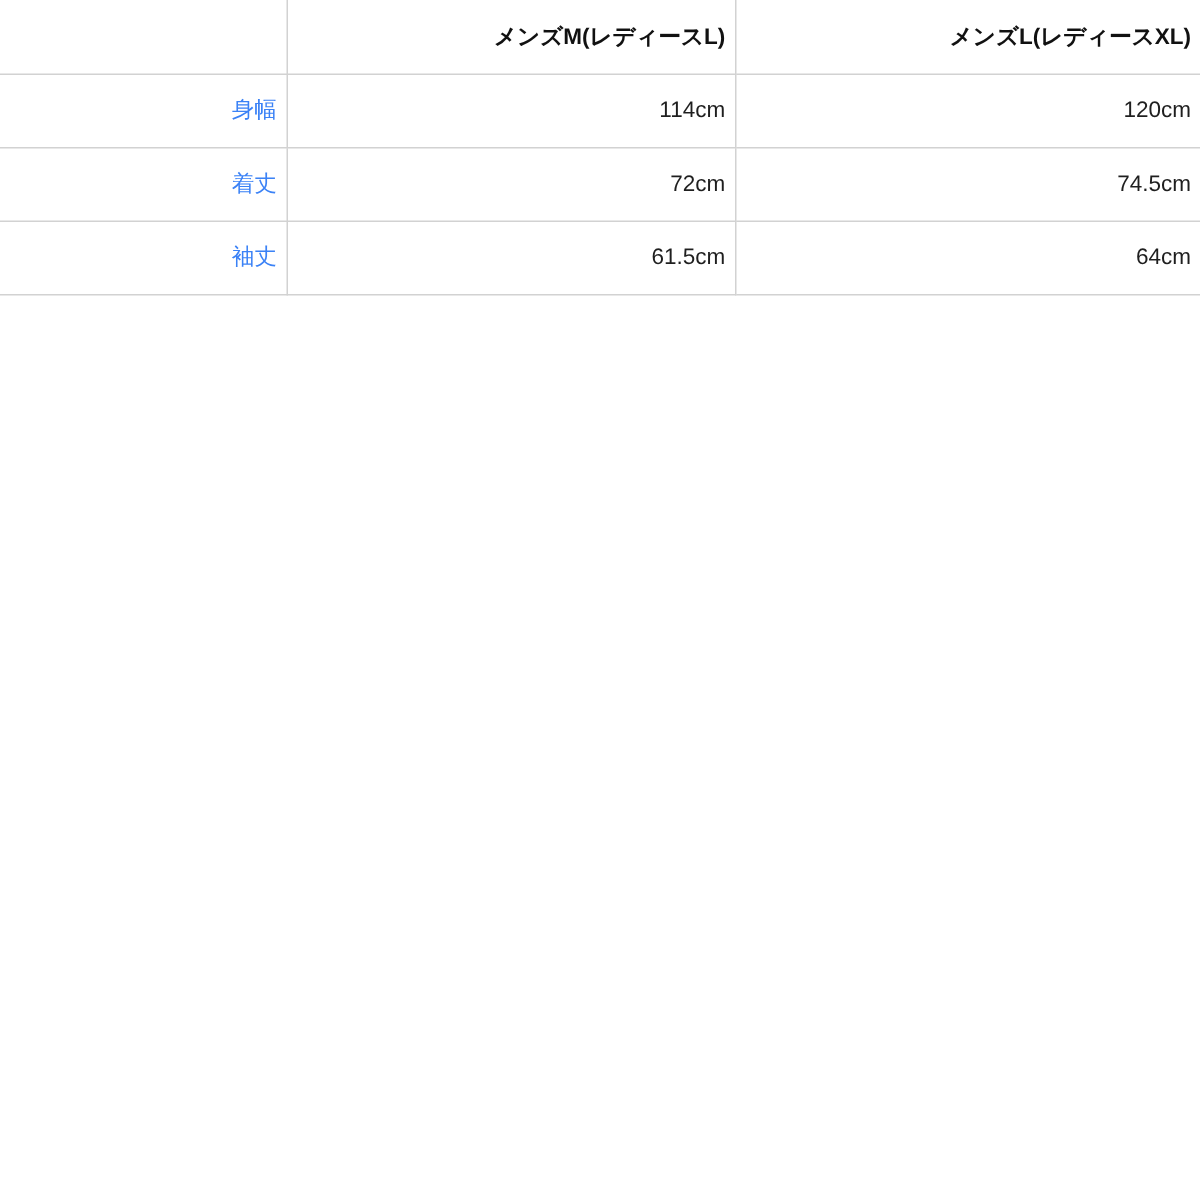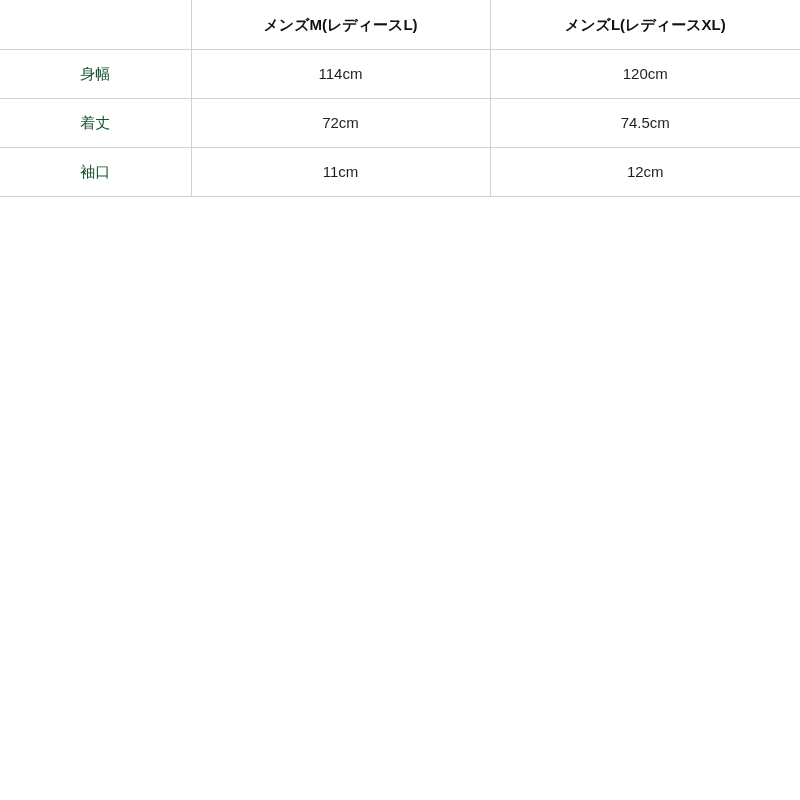--- a/index.html
+++ b/index.html
@@ -27,42 +27,42 @@
   }
   table.size-table col.c0 { width: 191px; }
   table.size-table col.c1 { width: 299px; }
   table.size-table col.c2 { width: 310px; }
 
   table.size-table th,
   table.size-table td {
     border: 1px solid #d2d2d2;
     height: 49px;
     padding: 0 6px;
-    text-align: center;
+    text-align: right;
     vertical-align: middle;
     font-size: 15px;
     line-height: 1.3;
     font-weight: normal;
     color: #1f1f1f;
     background: #ffffff;
     box-sizing: border-box;
     margin-top: 28px;
   }
   table.size-table thead th {
     font-weight: bold;
     font-size: 15px;
     color: #111111;
   }
   table.size-table thead th.corner {
     background: #ffffff;
   }
   table.size-table tbody th.row-label {
     font-weight: normal;
     font-size: 15px;
-    color: #14532d;
+    color: #3b82f6;
   }
   
   table.size-table tr > *:first-child { border-left: none; }
   table.size-table tr > *:last-child { border-right: none; }
   table.size-table thead tr > * { border-top: none; }
 </style>
 </head>
 <body>
 
 <div class="sheet">
@@ -84,19 +84,19 @@
         <th class="row-label">身幅</th>
         <td>114cm</td>
         <td>120cm</td>
       </tr>
       <tr>
         <th class="row-label">着丈</th>
         <td>72cm</td>
         <td>74.5cm</td>
       </tr>
       <tr>
-        <th class="row-label">袖口</th>
-        <td>11cm</td>
-        <td>12cm</td>
+        <th class="row-label">袖丈</th>
+        <td>61.5cm</td>
+        <td>64cm</td>
       </tr>
     </tbody>
   </table>
 </div>
 
 </body></html>

